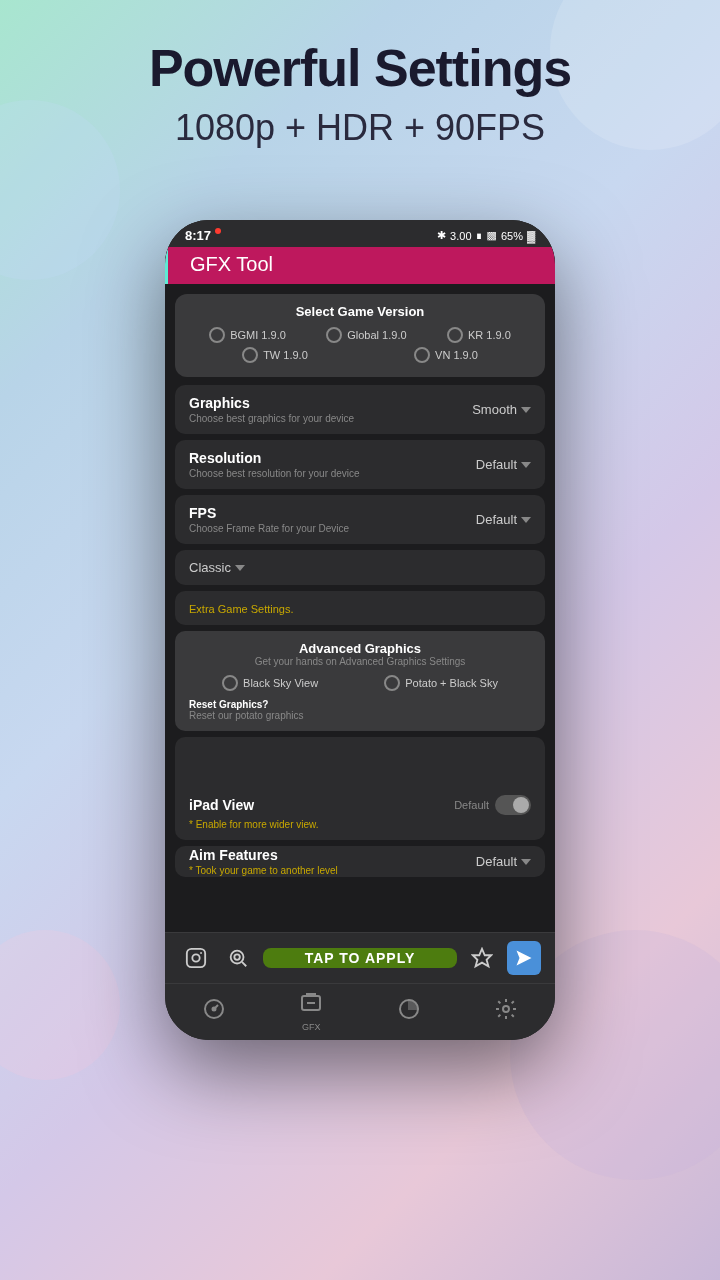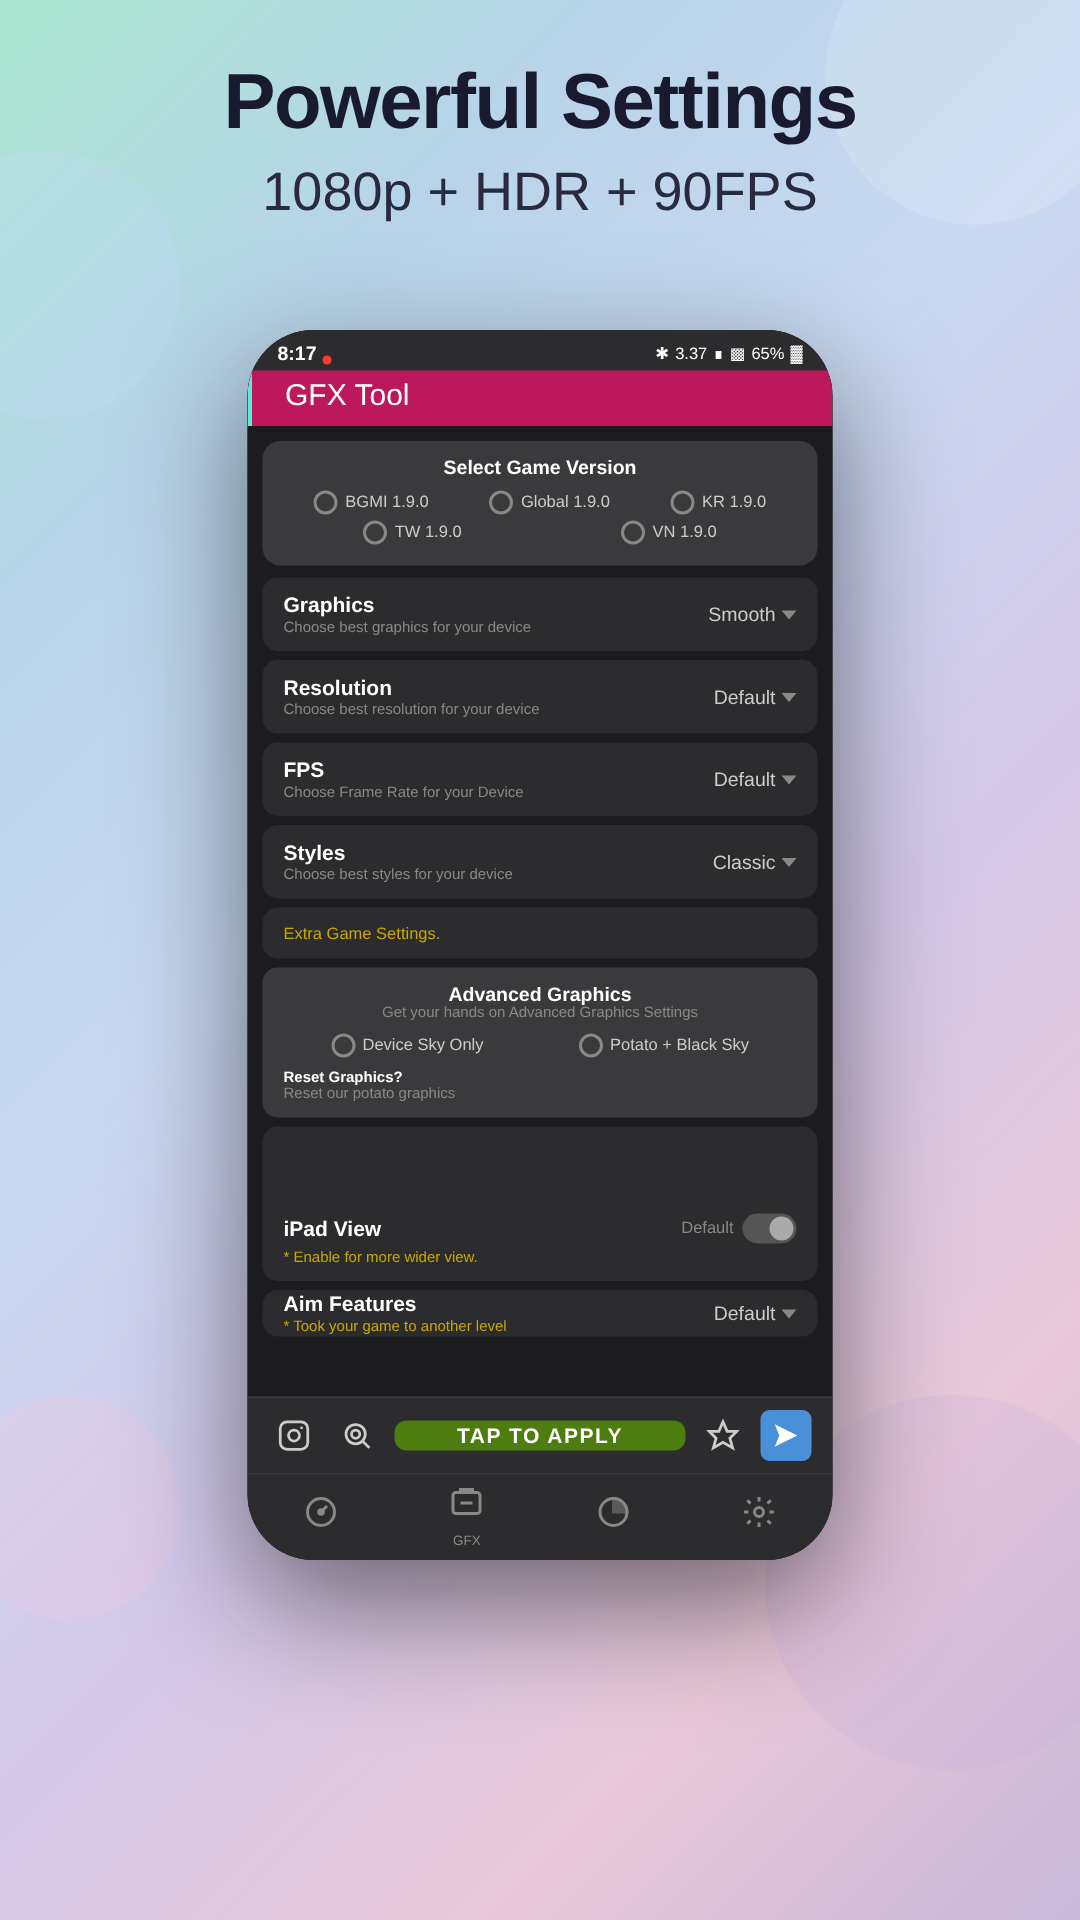--- a/index.html
+++ b/index.html
@@ -387,27 +387,27 @@
 
 <div class="header-area">
   <div class="header-title">Powerful Settings</div>
   <div class="header-subtitle">1080p + HDR + 90FPS</div>
 </div>
 
 <div class="phone-container">
   <div class="phone-inner">
 
     <div class="status-bar">
-      <div style="display:flex;align-items:flex-end;">
+      <div style="display:flex;align-items:flex-start;">
         <span class="status-time">8:17</span>
         <span class="status-dot"></span>
       </div>
       <div class="status-right">
         <span>✱</span>
-        <span>3.37</span>
+        <span>3.00</span>
         <span>∎</span>
         <span>▩</span>
         <span>65%</span>
         <span>▓</span>
       </div>
     </div>
 
     <div class="app-header">
       <span class="app-title">GFX Tool</span>
     </div>
@@ -469,41 +469,37 @@
           <div class="setting-label">FPS</div>
           <div class="setting-desc">Choose Frame Rate for your Device</div>
         </div>
         <div class="setting-value">
           <span>Default</span>
           <div class="chevron-down"></div>
         </div>
       </div>
 
       <div class="setting-row">
-        <div>
-          <div class="setting-label">Styles</div>
-          <div class="setting-desc">Choose best styles for your device</div>
-        </div>
         <div class="setting-value">
           <span>Classic</span>
           <div class="chevron-down"></div>
         </div>
       </div>
 
       <div class="experimental-card">
         <div class="experimental-link">Extra Game Settings.</div>
       </div>
 
       <div class="advanced-card">
         <div class="advanced-title">Advanced Graphics</div>
         <div class="advanced-desc">Get your hands on Advanced Graphics Settings</div>
         <div class="advanced-options">
           <div class="version-option">
             <div class="radio-circle"></div>
-            <span>Device Sky Only</span>
+            <span>Black Sky View</span>
           </div>
           <div class="version-option">
             <div class="radio-circle"></div>
             <span>Potato + Black Sky</span>
           </div>
         </div>
         <div>
           <div class="reset-graphics">Reset Graphics?</div>
           <div class="reset-desc">Reset our potato graphics</div>
         </div>

